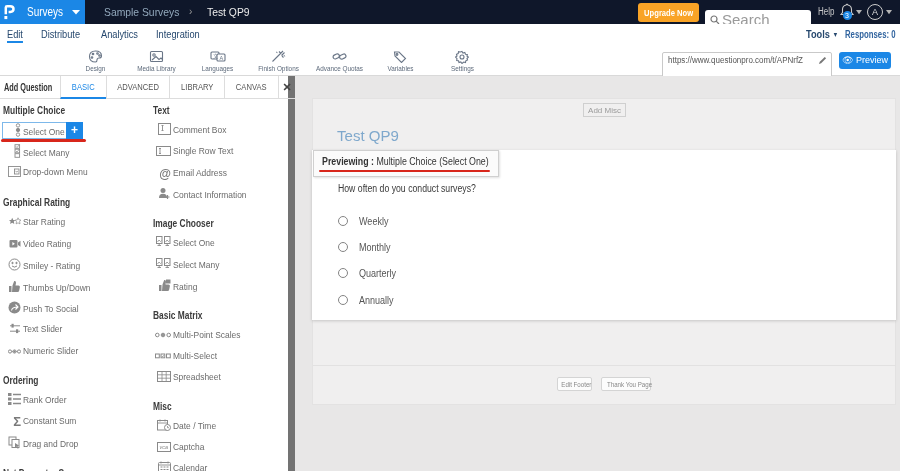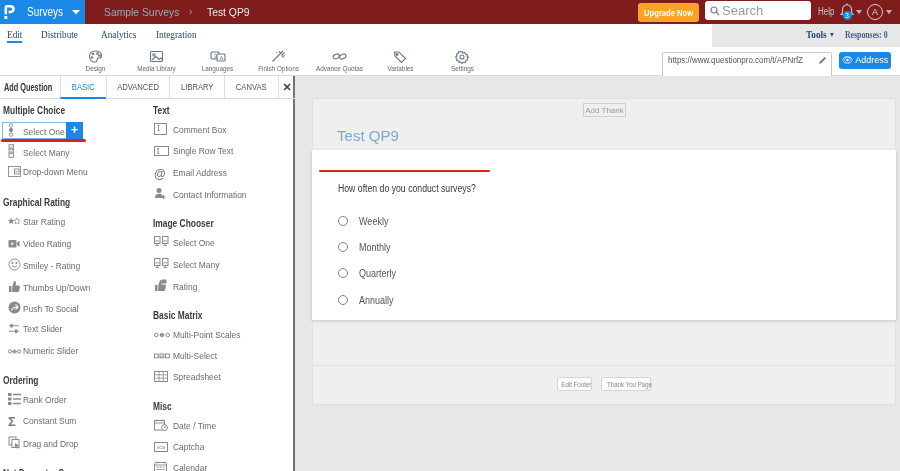--- a/index.html
+++ b/index.html
@@ -1,38 +1,38 @@
 <!DOCTYPE html>
 <html><head>
 <meta charset="utf-8">
 <style>
 * { margin:0; padding:0; box-sizing:border-box; }
 html,body { width:900px; height:471px; overflow:hidden; font-family:"Liberation Sans", sans-serif; background:#e8e7e7; }
 .nw { display:inline-block; transform:scaleX(0.84); transform-origin:0 50%; white-space:nowrap; }
 
-#topbar { position:absolute; left:0; top:0; width:900px; height:24px; background:#7f1d1d;text-decoration:underline; }
+#topbar { position:absolute; left:0; top:0; width:900px; height:24px; background:#0f172a;text-decoration:underline; }
 #logo { position:absolute; left:0; top:0; width:85px; height:24px; background:#1b87e6; color:#fff; }
 #crumb { position:absolute; left:100px; top:0; height:24px; line-height:24px; font-size:11.5px; }
 #upgrade { position:absolute; left:638px; top:3px; width:61px; height:19px; background:#f9a326; border-radius:3px; color:#fff; font-size:9.5px; font-weight:700; text-align:center; line-height:19px; white-space:nowrap; }
-#search { position:absolute; left:705px; top:1px; width:106px; height:19px; background:#fff; border-radius:3px; color:#9a9a9a; font-size:13px; line-height:19px; padding-left:17px; }
-
-#navbar { position:absolute; left:0; top:24px; width:712px; height:23px; background:#fff;font-family:Liberation Serif, serif; }
+#search { position:absolute; left:705px; top:10px; width:106px; height:19px; background:#fff; border-radius:3px; color:#9a9a9a; font-size:15px; line-height:19px; padding-left:17px; }
+
+#navbar { position:absolute; left:0; top:24px; width:900px; height:23px; background:#fff; }
 .nav { position:absolute; top:0; height:23px; line-height:21px; font-size:11px; color:#26486e; }
 
 #toolbar { position:absolute; left:0; top:47px; width:900px; height:29px; background:#fff; border-bottom:1px solid #d9d9d9; }
 .tool { position:absolute; top:0; width:61px; height:29px; text-align:center; color:#5d6a7b; }
 .tool .lbl { position:absolute; left:-10px; right:-10px; top:17px; font-size:7.5px; transform:scaleX(0.85); }
 .tool svg { position:absolute; left:50%; margin-left:-8px; top:3px; }
 
-#lpanel { position:absolute; left:0; top:76px; width:295px; height:395px; background:#fff; border-right:2px solid #737373; }
+#lpanel { position:absolute; left:0; top:76px; width:295px; height:395px; background:#fff; border-right:7px solid #737373; }
 #qtabs { position:absolute; left:0; top:0; width:295px; height:23px; border-bottom:1px solid #ddd; }
 .qtab { position:absolute; top:0; height:23px; line-height:22px; text-align:center; font-size:9.5px; font-weight:400; color:#555; border-left:1px solid #ddd; }
 .qtab i { font-style:normal; display:inline-block; transform:scaleX(0.8); }
 .hdr { position:absolute; font-weight:700; font-size:10.5px; color:#3b3b3b; white-space:nowrap; transform:scaleX(0.8); transform-origin:0 50%; }
-.itm { position:absolute; font-size:9.8px; color:#6b6b6b; white-space:nowrap; height:14px; line-height:14px; }
+.itm { position:absolute; font-size:9.8px; color:#6b6b6b; white-space:nowrap; height:14px; line-height:14px;text-align:right; }
 .itm .t { display:inline-block; transform:scaleX(0.86); transform-origin:0 50%; }
 .itm .ic { display:inline-block; width:13px; height:13px; vertical-align:-2px; margin-right:2px; color:#8a8a8a; }
 .itm.c2 .ic { width:17px; }
 
 #main { position:absolute; left:296px; top:76px; width:604px; height:395px; background:#e8e7e7; }
 #card { position:absolute; left:16px; top:22px; width:584px; height:307px; background:#f0efef; border:1px solid #e3e2e2; }
 #wpanel { position:absolute; left:16px; top:74px; width:584px; height:170px; background:#fff; box-shadow:0 1px 3px rgba(0,0,0,0.18); }
 #prevbox { position:absolute; left:17px; top:74px; width:186px; height:27px; background:#fbfbfb; border:1px solid #d0d0d0; box-shadow:1px 1px 2px rgba(0,0,0,0.12); font-size:10.5px; color:#333; line-height:21px; padding-left:8px; }
 #redline2 { position:absolute; left:23px; top:93.5px; width:171px; height:2px; background:#d8261b; border-radius:2px; }
 .radio { position:absolute; width:10px; height:10px; border:1px solid #848484; border-radius:50%; background:#fff; }
@@ -141,21 +141,21 @@
       <path d="M1.5 2 L6 2 L12.5 8.5 L8.5 12.5 L2 6 Z" transform="rotate(0)"></path>
       <circle cx="4" cy="4.5" r="0.9"></circle>
     </svg>
     <div class="lbl">Variables</div>
   </div>
   <div style="position:absolute;left:662px;top:5px;width:170px;height:26px;background:#fff;border:1px solid #c9c9c9;border-radius:2px;font-size:8.5px;color:#555;line-height:15px;padding-left:5px"><span class="nw" style="transform:scaleX(0.94)">https://www.questionpro.com/t/APNrfZ</span>
     <svg width="9" height="9" viewBox="0 0 10 10" style="position:absolute;right:4px;top:3px">
         <path d="M1 9 L2 6.5 L7.5 1 L9 2.5 L3.5 8 Z" fill="#777"></path>
       </svg>
   </div>
-  <div style="position:absolute;left:839px;top:5px;width:52px;height:17px;background:#1b87e6;border-radius:3px;color:#fff;font-size:9px;text-align:center;line-height:17px">👁 Address</div>
+  <div style="position:absolute;left:839px;top:5px;width:52px;height:17px;background:#1b87e6;border-radius:3px;color:#fff;font-size:9px;text-align:center;line-height:17px">👁 Preview</div>
 </div>
 
 <div id="lpanel">
   <div id="qtabs">
     <span class="nw" style="position:absolute;left:4px;top:0;line-height:22px;font-size:10.5px;font-weight:700;color:#333;transform:scaleX(0.7);">Add Question</span>
     <span class="qtab" style="left:60px;width:46px;color:#1b87e6;border-bottom:2px solid #1b87e6"><i>BASIC</i></span>
     <span class="qtab" style="left:106px;width:63px"><i>ADVANCED</i></span>
     <span class="qtab" style="left:169px;width:55px"><i>LIBRARY</i></span>
     <span class="qtab" style="left:224px;width:54px"><i>CANVAS</i></span>
     <span style="position:absolute;left:278px;top:0;width:17px;text-align:center;line-height:22px;font-size:11px;font-weight:700;color:#444;border-left:1px solid #ddd;height:23px">✕</span>
@@ -298,23 +298,24 @@
         </svg></span><span class="t">Captcha</span></div>
   <div class="itm c2" style="left:154px;top:385px"><span class="ic"><svg width="13" height="12" viewBox="0 0 13 12" fill="none" stroke="#8a8a8a">
           <rect x="0.5" y="1.5" width="12" height="10" rx="1"></rect>
           <path d="M0.5 4 H12.5 M3 0.5 V2.5 M10 0.5 V2.5" stroke-width="0.9"></path>
           <path d="M2.5 6 h2 M5.5 6 h2 M8.5 6 h2 M2.5 8.5 h2 M5.5 8.5 h2 M8.5 8.5 h2" stroke-width="1"></path>
         </svg></span><span class="t">Calendar</span></div>
 </div>
 
 <div id="main">
   <div id="card"></div>
-  <div style="position:absolute;left:287px;top:27px;width:43px;height:14px;border:1px solid #cfcfcf;font-size:8px;color:#9a9a9a;text-align:center;line-height:13px">Add Thank</div>
+  <div style="position:absolute;left:287px;top:27px;width:43px;height:14px;border:1px solid #cfcfcf;font-size:8px;color:#9a9a9a;text-align:center;line-height:13px">Add Misc</div>
   <div style="position:absolute;left:41px;top:51px;font-size:15.5px;color:#7fa8cc"><span class="nw" style="transform:scaleX(0.97)">Test QP9</span></div>
   <div id="wpanel"></div>
+  <div id="prevbox"><span class="nw" style="transform:scaleX(0.84)"><b>Previewing :</b> Multiple Choice (Select One)</span></div>
   <div id="redline2"></div>
   <div style="position:absolute;left:42px;top:107px;font-size:10px;color:#3a3a3a"><span class="nw" style="transform:scaleX(0.87)">How often do you conduct surveys?</span></div>
   <div class="radio" style="left:42px;top:140px"></div>
     <div class="opt" style="left:63px;top:139px"><span class="nw" style="transform:scaleX(0.86)">Weekly</span></div>
   <div class="radio" style="left:42px;top:166px"></div>
     <div class="opt" style="left:63px;top:165px"><span class="nw" style="transform:scaleX(0.86)">Monthly</span></div>
   <div class="radio" style="left:42px;top:192px"></div>
     <div class="opt" style="left:63px;top:191px"><span class="nw" style="transform:scaleX(0.86)">Quarterly</span></div>
   <div class="radio" style="left:42px;top:219px"></div>
     <div class="opt" style="left:63px;top:218px"><span class="nw" style="transform:scaleX(0.86)">Annually</span></div>

